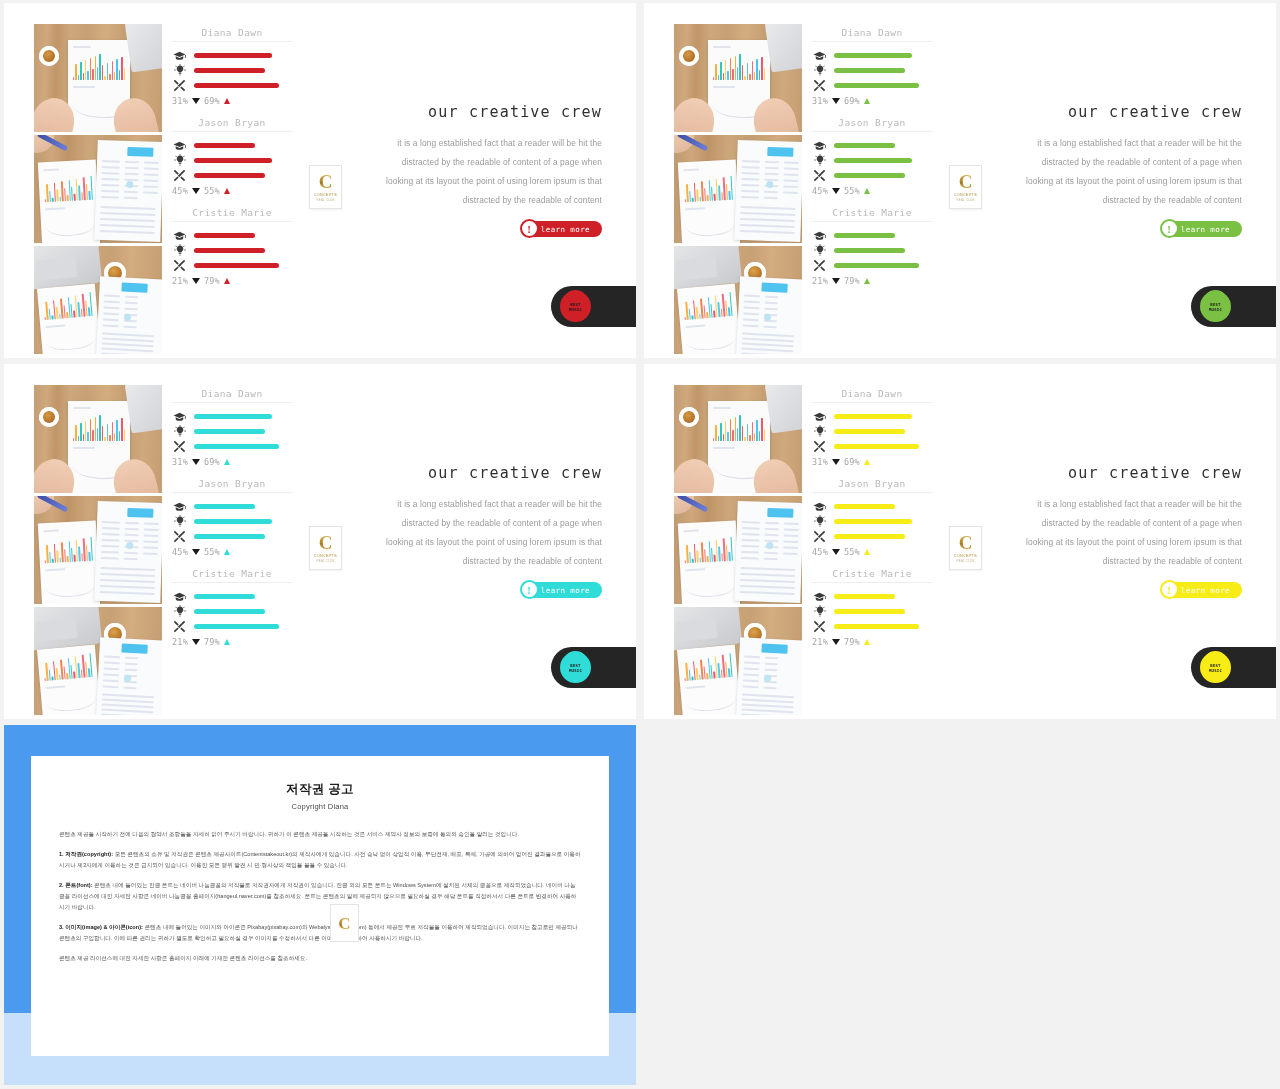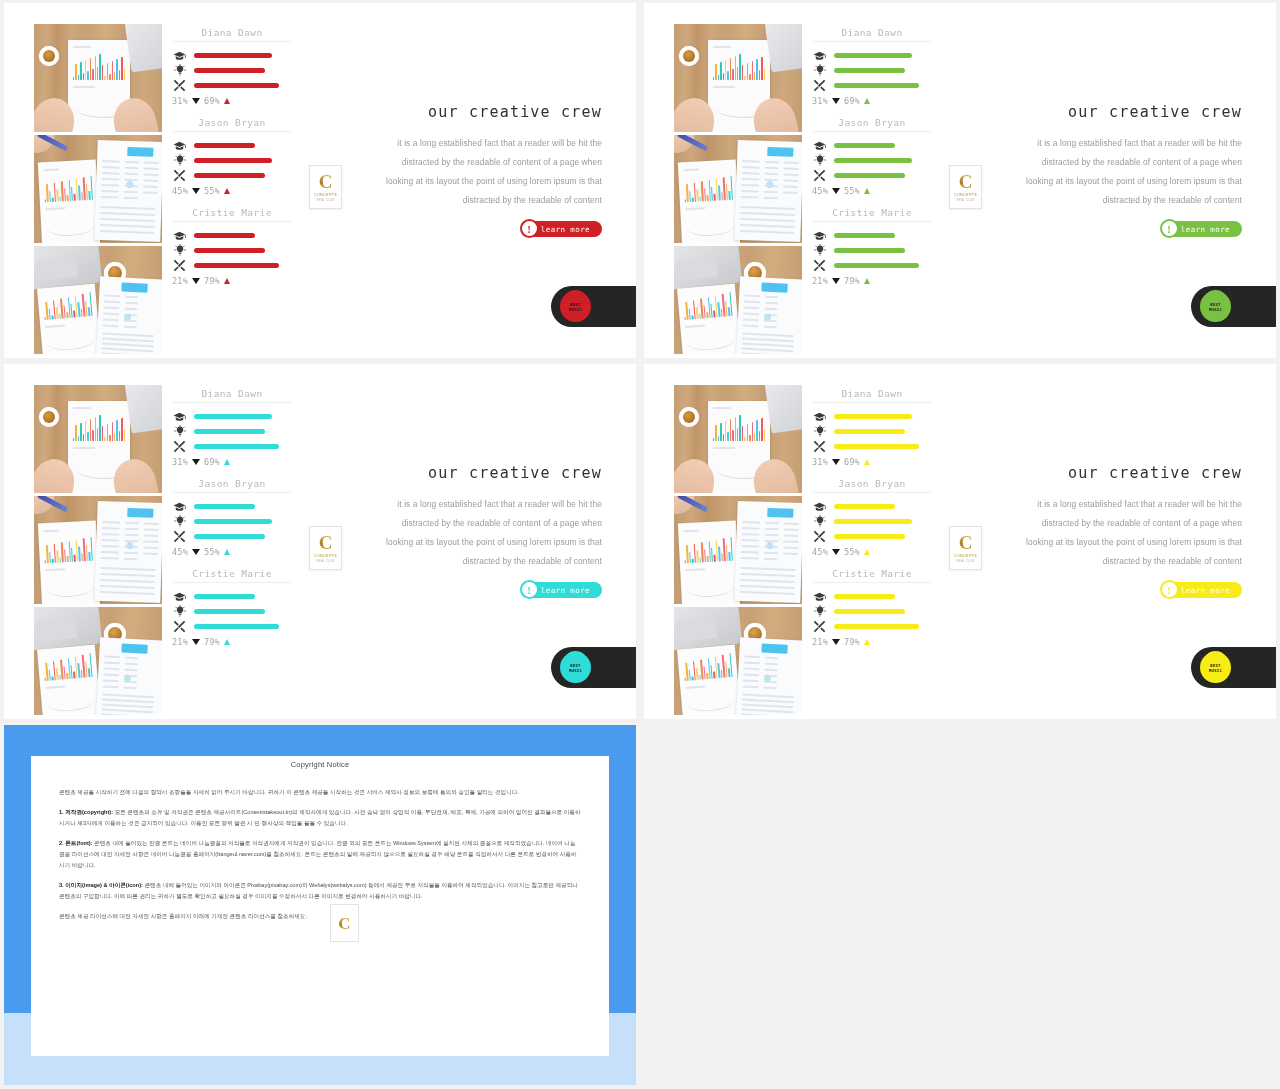--- a/index.html
+++ b/index.html
@@ -1567,21 +1567,22 @@
           <span class="badge-arc" style="color:#f7ec16"></span>
           <span>BEST</span>
           <span>MUSIC</span>
         </div>
       </div>
     </div>
 
   <div class="slide s5">
     <div class="cr-band"></div>
     <div class="cr-paper">
-      <div class="cr-sub">Copyright Notice</div>
+      <div class="cr-title">저작권 공고</div>
+      <div class="cr-sub">Copyright Diana</div>
       <div class="cr-body">
         <p>콘텐츠 제공을 시작하기 전에 다음의 협약서 조항들을 자세히 읽어 주시기 바랍니다. 귀하가 이 콘텐츠 제공을 시작하는 것은 서비스 제약사 정보의 보증에 동의와 승인을 알리는 것입니다.</p>
         <p><b>1. 저작권(copyright):</b><span> 모든 콘텐츠의 소유 및 저작권은 콘텐츠 제공사이트(Contentstakeout.kr)의 제작사에게 있습니다. 사전 승낙 없이 상업적 이용, 무단전재, 배포, 복제, 가공에 의하여 얻어진 결과물으로 이용하시거나 제3자에게 이용하는 것은 금지되어 있습니다. 이용한 모든 행위 발견 시 민·형사상의 책임을 물을 수 있습니다.</span></p>
         <p><b>2. 폰트(font):</b><span> 콘텐츠 내에 들어있는 한글 폰트는 네이버 나눔글꼴의 저작물로 저작권자에게 저작권이 있습니다. 한글 외의 모든 폰트는 Windows System에 설치된 서체의 글꼴으로 제작되었습니다. 네이버 나눔글꼴 라이선스에 대한 자세한 사항은 네이버 나눔글꼴 홈페이지(hangeul.naver.com)를 참조하세요. 폰트는 콘텐츠의 일에 제공되지 않으므로 필요하실 경우 해당 폰트를 직접하셔서 다른 폰트로 변경하여 사용하시기 바랍니다.</span></p>
         <p><b>3. 이미지(image) &amp; 아이콘(icon):</b><span> 콘텐츠 내에 들어있는 이미지와 아이콘은 Pixabay(pixabay.com)와 Webalys(webalys.com) 등에서 제공한 무료 저작물을 이용하여 제작되었습니다. 이미지는 참고로만 제공되나 콘텐츠의 구입함니다. 이에 따른 권리는 귀하가 별도로 확인하고 필요하실 경우 이미지를 수정하셔서 다른 이미지로 변경하여 사용하시기 바랍니다.</span></p>
         <p>콘텐츠 제공 라이선스에 대한 자세한 사항은 홈페이지 아래에 기재한 콘텐츠 라이선스를 참조하세요.</p>
       </div>
       <div class="cr-logo">
         <span class="logo-c">C</span>
       </div>

